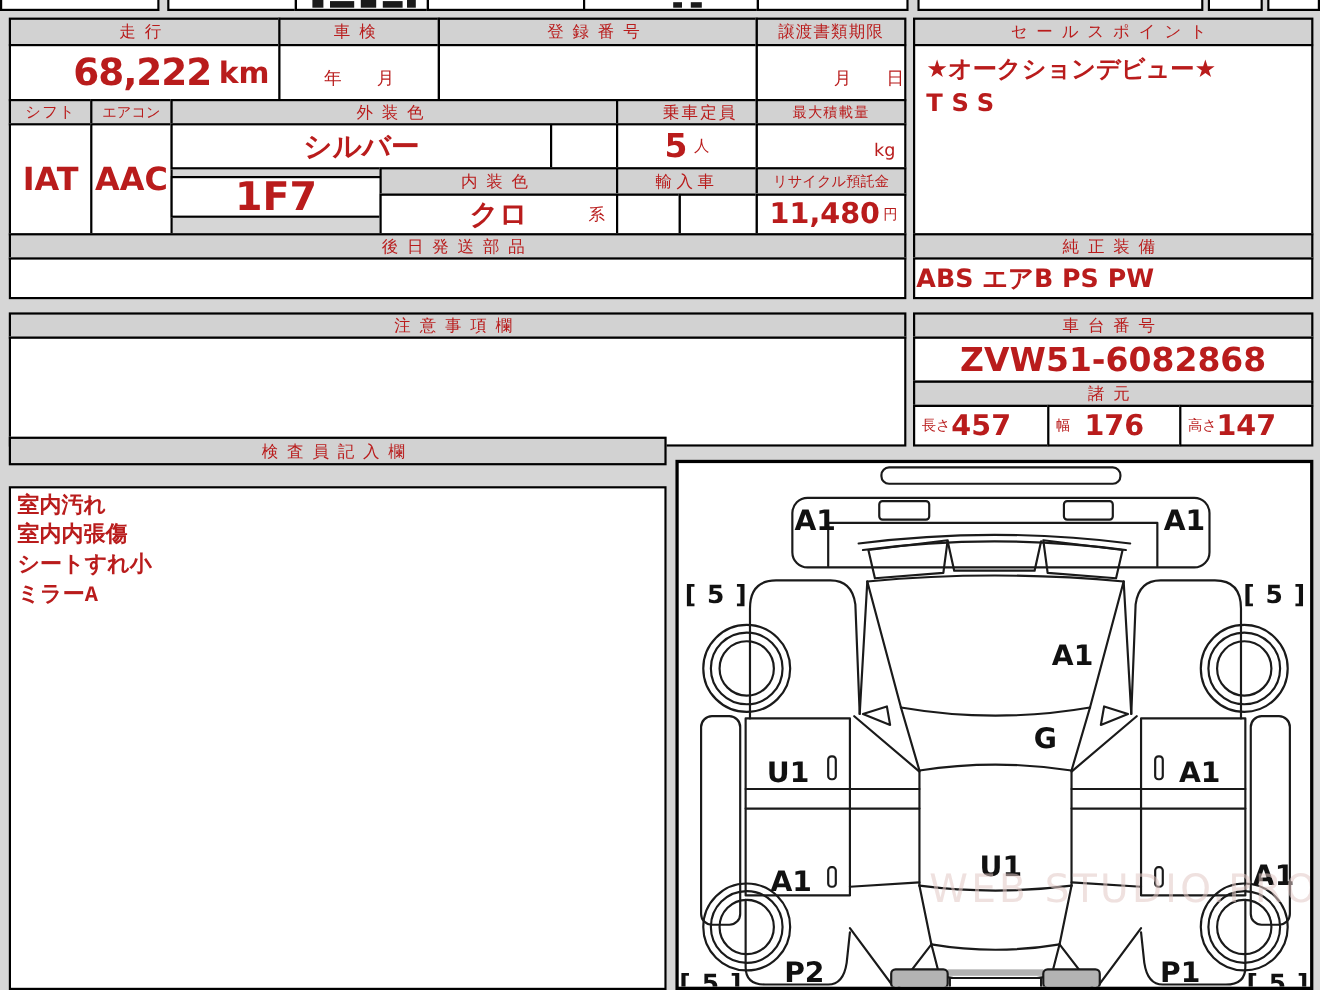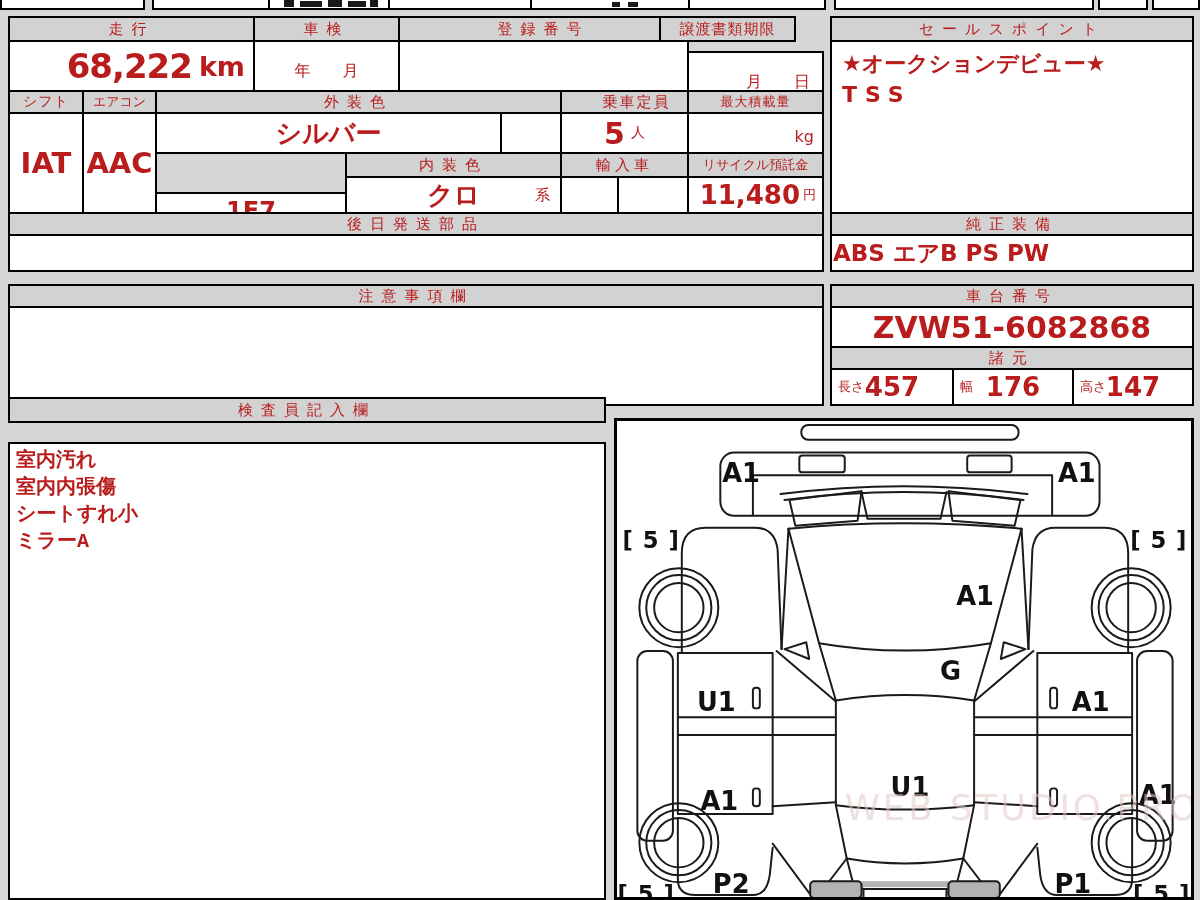--- a/index.html
+++ b/index.html
@@ -56,29 +56,29 @@
     <div class="frag" style="left:328px;top:0;width:14px;height:7px;"></div>
     <div class="frag" style="left:348px;top:1px;width:18px;height:6px;"></div>
     <div class="frag" style="left:370px;top:0;width:8px;height:7px;"></div>
     <div class="frag" style="left:612px;top:2px;width:8px;height:5px;"></div>
     <div class="frag" style="left:628px;top:2px;width:10px;height:5px;"></div>
   </div>
 
   <div class="cell hdr ls8" style="left:8px;top:16px;width:247px;height:26px;">走行</div>
   <div class="cell hdr ls8" style="left:253px;top:16px;width:147px;height:26px;">車検</div>
   <div class="cell hdr ls8" style="left:398px;top:16px;width:291px;height:26px;">登録番号</div>
-  <div class="cell hdr ls1" style="left:659px;top:16px;width:137px;height:26px;">譲渡書類期限</div>
+  <div class="cell hdr ls1" style="left:687px;top:16px;width:137px;height:26px;">譲渡書類期限</div>
 
   <div class="cell right" style="left:8px;top:40px;width:247px;height:52px;padding-right:8px;">
     <span class="val big">68,222</span>
     <span class="val" style="font-size:27px;margin-left:7px;">km</span>
   </div>
   <div class="cell" style="left:253px;top:40px;width:147px;height:52px;align-items:flex-end;padding-bottom:8px;font-size:16px;">年　　月</div>
   <div class="cell" style="left:398px;top:40px;width:291px;height:52px;"></div>
-  <div class="cell right" style="left:687px;top:40px;width:137px;height:52px;align-items:flex-end;padding:0 12px 8px 0;font-size:16px;margin-top:11px;">月　　日</div>
+  <div class="cell right" style="left:687px;top:40px;width:137px;height:52px;align-items:flex-end;padding:0 0 8px 0;font-size:16px;">月　　日</div>
 
   <div class="cell hdr ls1" style="left:8px;top:90px;width:76px;height:24px;font-size:14px;">シフト</div>
   <div class="cell hdr" style="left:82px;top:90px;width:75px;height:24px;font-size:13px;">エアコン</div>
   <div class="cell hdr ls8" style="left:155px;top:90px;width:407px;height:24px;">外装色</div>
   <div class="cell hdr ls2" style="left:560px;top:90px;width:129px;height:24px;">乗車定員</div>
   <div class="cell hdr ls1 hdr13" style="left:687px;top:90px;width:137px;height:24px;">最大積載量</div>
 
   <div class="cell val" style="left:8px;top:112px;width:76px;height:102px;font-size:29px;">IAT</div>
   <div class="cell val" style="left:82px;top:112px;width:75px;height:102px;font-size:29px;">AAC</div>
 
@@ -87,21 +87,21 @@
   <div class="cell" style="left:560px;top:112px;width:129px;height:42px;">
     <span class="val" style="font-size:30px;">5</span>
     <span class="unit">人</span>
   </div>
   <div class="cell right" style="left:687px;top:112px;width:137px;height:42px;align-items:flex-end;padding:0 8px 6px 0;font-size:16px;">kg</div>
 
   <div class="cell hdr ls8" style="left:345px;top:152px;width:217px;height:26px;">内装色</div>
   <div class="cell hdr ls4" style="left:560px;top:152px;width:129px;height:26px;">輸入車</div>
   <div class="cell hdr hdr13" style="left:687px;top:152px;width:137px;height:26px;">リサイクル預託金</div>
 
-  <div class="cell val" style="left:155px;top:192px;width:192px;height:38px;font-size:24px;">1F7</div>
+  <div class="cell val" style="left:155px;top:160px;width:192px;height:38px;font-size:36px;">1F7</div>
   <div class="cell" style="left:345px;top:176px;width:217px;height:38px;">
     <span class="val med">クロ</span>
     <span style="position:absolute;right:10px;font-size:15px;">系</span>
   </div>
   <div class="cell" style="left:560px;top:176px;width:59px;height:38px;"></div>
   <div class="cell" style="left:617px;top:176px;width:72px;height:38px;"></div>
   <div class="cell right" style="left:687px;top:176px;width:137px;height:38px;padding-right:6px;">
     <span class="val med">11,480</span>
     <span style="font-size:13px;margin-left:3px;">円</span>
   </div>

